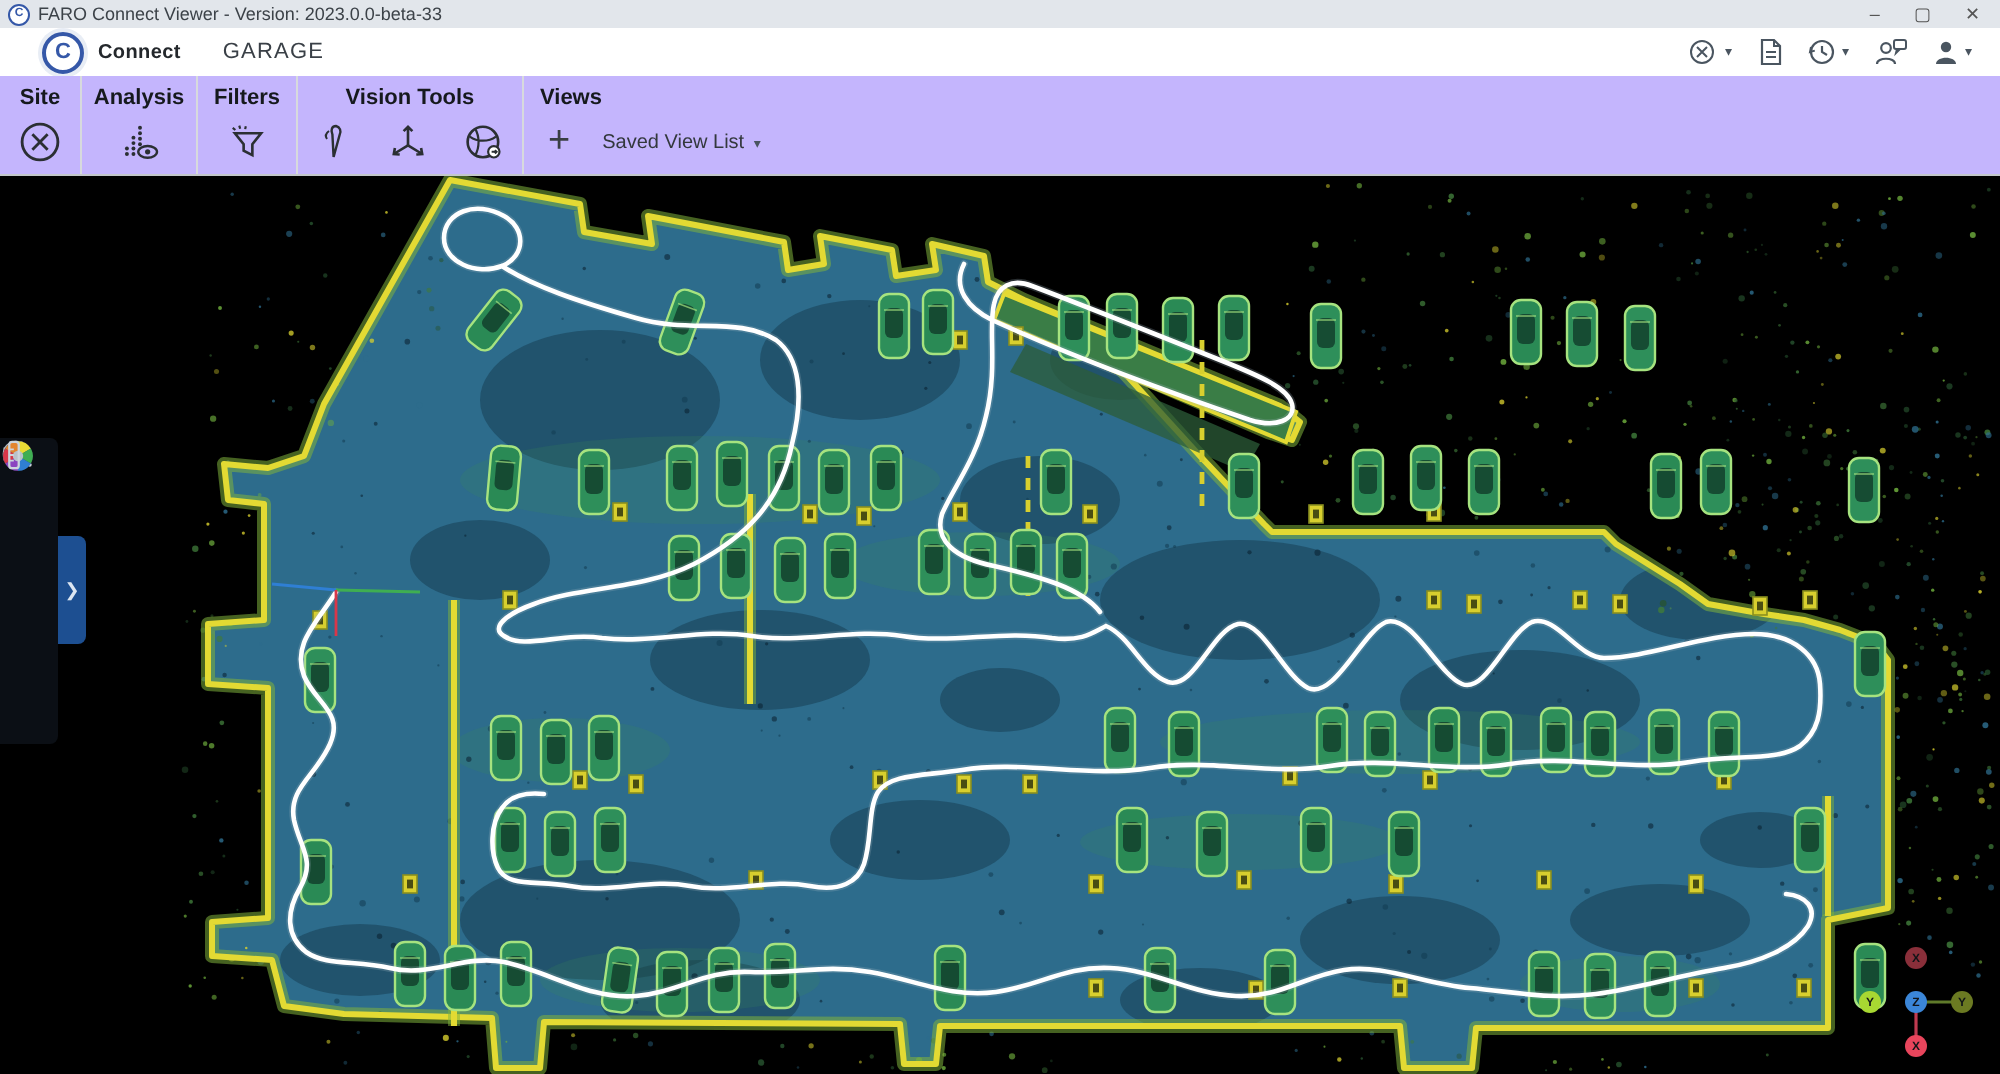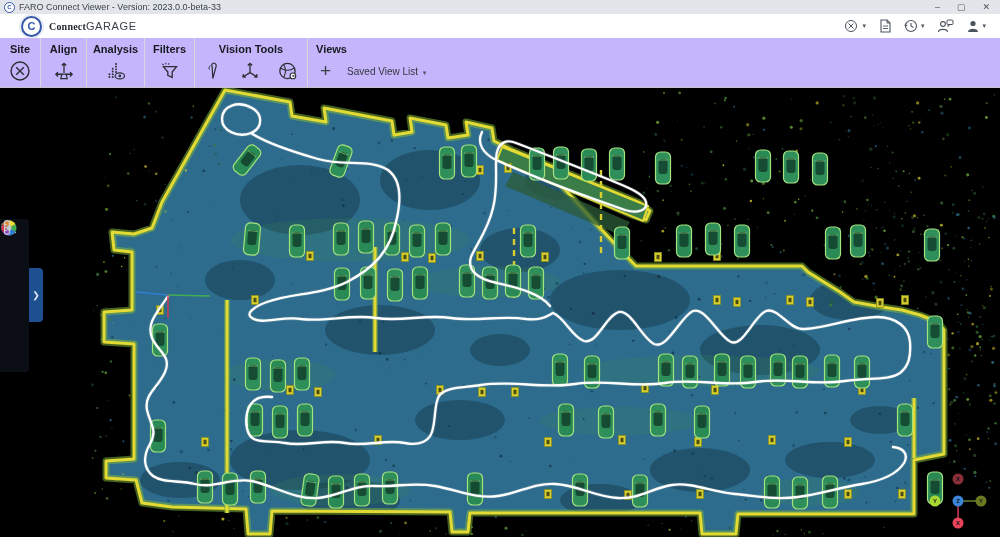--- a/index.html
+++ b/index.html
@@ -8,22 +8,22 @@
 
   
   .titlebar{position:absolute;left:0;top:0;width:1000px;height:14px;background:#e2e6eb;display:flex;align-items:center;font-size:9px;color:#3c4248;}
   .titlebar .appico{width:9px;height:9px;border-radius:50%;border:1.5px solid #3558a8;color:#3558a8;font-size:6px;font-weight:bold;display:flex;align-items:center;justify-content:center;margin:0 4px 0 4px;background:#fff;}
   .winctrls{margin-left:auto;display:flex;align-items:center;gap:17px;padding-right:10px;color:#555;font-size:9px;}
   .winctrls span{cursor:default;line-height:14px;}
 
   
   .appbar{position:absolute;left:0;top:14px;width:1000px;height:24px;background:#ffffff;display:flex;align-items:center;}
   .clogo{width:17px;height:17px;border-radius:50%;border:2px solid #3558a8;box-shadow:0 0 0 2px #e8edf5;color:#3558a8;font-weight:bold;font-size:11px;display:flex;align-items:center;justify-content:center;margin-left:21px;}
-  .cname{font-size:10px;font-weight:bold;color:#24282c;margin-left:7px;letter-spacing:.2px;font-family:Liberation Serif, serif;}
-  .doctab{font-size:11px;color:#3a4047;letter-spacing:.6px;}
+  .cname{font-size:10px;font-weight:bold;color:#24282c;margin-left:7px;letter-spacing:.2px;}
+  .doctab{font-size:11px;color:#3a4047;letter-spacing:.6px;margin-left:21px;}
   .appicons{margin-left:auto;display:flex;align-items:center;gap:13px;padding-right:14px;}
   .appicons .ic{display:flex;align-items:center;color:#4a5560;}
   .caret{font-size:7px;color:#4a5560;margin-left:2px;}
 
   
   .ribbon{position:absolute;left:0;top:38px;width:1000px;height:49px;background:#c4b5fd;border-bottom:1px solid #c3c7cb;display:flex;}
   .rgroup{height:100%;border-right:1px solid #d7dadd;box-sizing:border-box;display:flex;flex-direction:column;align-items:center;padding-top:5px;}
   .rgroup.last{border-right:none;align-items:flex-start;}
   .rlabel{font-size:11px;font-weight:bold;color:#16191d;line-height:12px;}
   .ricons{flex:1;display:flex;align-items:center;justify-content:center;gap:14px;}
@@ -110,33 +110,20 @@
         <span>
             <svg width="24" height="24" viewBox="0 0 22 22">
               <circle cx="11" cy="11" r="8.2" fill="none" stroke="#2b2f33" stroke-width="1.3"></circle>
               <path d="M7.5,7.5 L14.5,14.5 M14.5,7.5 L7.5,14.5" stroke="#2b2f33" stroke-width="1.3"></path>
             </svg>
           </span>
       </div>
     </div>
 
 
-    <div class="rgroup" style="width:46px">
-      <div class="rlabel">Align</div>
-      <div class="ricons">
-        <span>
-            <svg width="24" height="24" viewBox="0 0 22 22">
-              <path d="M11,13 V4 M9,6 L11,4 L13,6" fill="none" stroke="#2b2f33" stroke-width="1.2"></path>
-              <path d="M10,14 H3.5 M5.5,12 L3.5,14 L5.5,16" fill="none" stroke="#2b2f33" stroke-width="1.2"></path>
-              <path d="M12,14 H18.5 M16.5,12 L18.5,14 L16.5,16" fill="none" stroke="#2b2f33" stroke-width="1.2"></path>
-              <path d="M9,14 l-1,4 h6 l-1,-4 z" fill="none" stroke="#2b2f33" stroke-width="1.1"></path>
-            </svg>
-          </span>
-      </div>
-    </div>
 
 
     <div class="rgroup" style="width:58px">
       <div class="rlabel">Analysis</div>
       <div class="ricons">
         <span>
             <svg width="24" height="24" viewBox="0 0 22 22">
               <g fill="#2b2f33">
                 <circle cx="5" cy="14" r=".9"></circle>
                 <circle cx="5" cy="16.5" r=".9"></circle>

